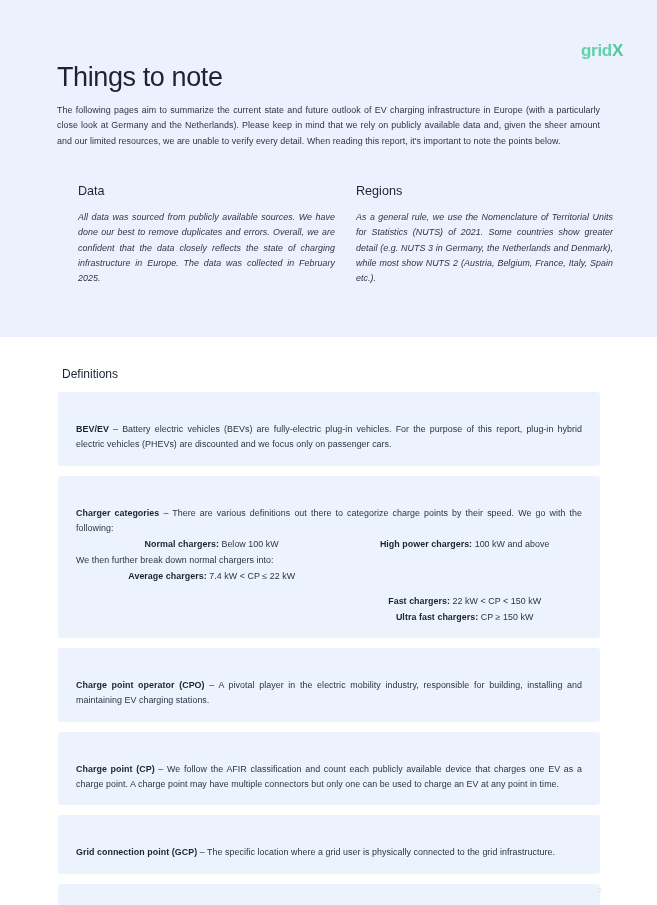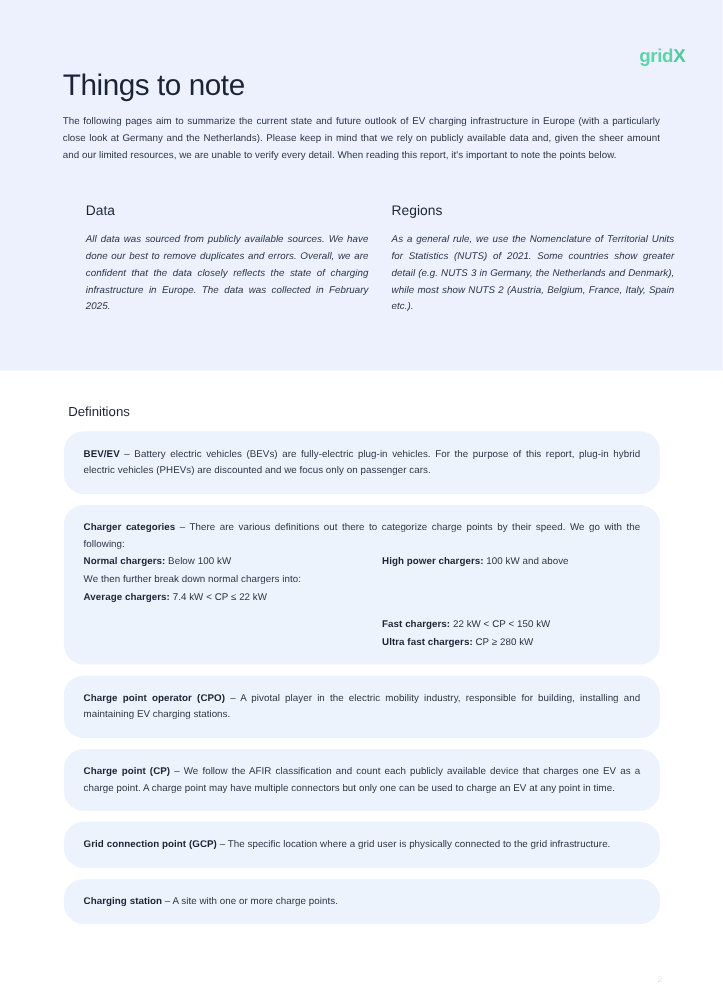--- a/index.html
+++ b/index.html
@@ -107,22 +107,22 @@
 
   #definition-list {
     position: absolute;
     left: 58px;
     top: 55px;
     width: 542px;
   }
 
   .def-card {
     background: #edf3fd;
-    border-radius: 18px;
-    padding: 13px 18px 13px 18px;
+    border-radius: 3px;
+    padding: 30px 18px 13px 18px;
     box-sizing: border-box;
     margin-bottom: 10px;
     font-size: 8.9px;
     line-height: 15.3px;
     color: #2b3446;
     text-align: justify;
     letter-spacing: 0.05px;
   }
   .def-card .term {
     font-weight: 700;
@@ -133,21 +133,21 @@
   
   .cat-lead { margin: 0 0 11px 0; text-align: justify; }
   .cat-grid {
     display: flex;
     gap: 0px;
   }
   .cat-col-left { width: 281px; }
   .cat-col-right { width: 243px; }
   .cat-line {
     margin: 0;
-    text-align: left;
+    text-align: center;
     line-height: 16px;
   }
   .cat-mid {
     margin: 12px 0 13px 0;
     text-align: left;
     line-height: 16px;
   }
   .cat-spacer-block { height: 41px; }
 
   #page-number {
@@ -197,21 +197,21 @@
         <div class="cat-col-left">
           <p class="cat-line"><span class="term">Normal chargers:</span><span> Below 100 kW</span></p>
           <p class="cat-mid">We then further break down normal chargers into:</p>
           <p class="cat-line"><span class="term">Average chargers:</span><span> 7.4 kW &lt; CP ≤ 22 kW</span></p>
         </div>
 
         <div class="cat-col-right">
           <p class="cat-line"><span class="term">High power chargers:</span><span> 100 kW and above</span></p>
           <div class="cat-spacer-block"></div>
           <p class="cat-line"><span class="term">Fast chargers:</span><span> 22 kW &lt; CP &lt; 150 kW</span></p>
-          <p class="cat-line"><span class="term">Ultra fast chargers:</span><span> CP ≥ 280 kW</span></p>
+          <p class="cat-line"><span class="term">Ultra fast chargers:</span><span> CP ≥ 150 kW</span></p>
         </div>
       </div>
     </div>
 
     <div class="def-card">
       <p><span class="term">Charge point operator (CPO)</span><span> – A pivotal player in the electric mobility industry, responsible for building, installing and maintaining EV charging stations.</span></p>
     </div>
 
     <div class="def-card">
       <p><span class="term">Charge point (CP)</span><span> – We follow the AFIR classification and count each publicly available device that charges one EV as a charge point. A charge point may have multiple connectors but only one can be used to charge an EV at any point in time.</span></p>

